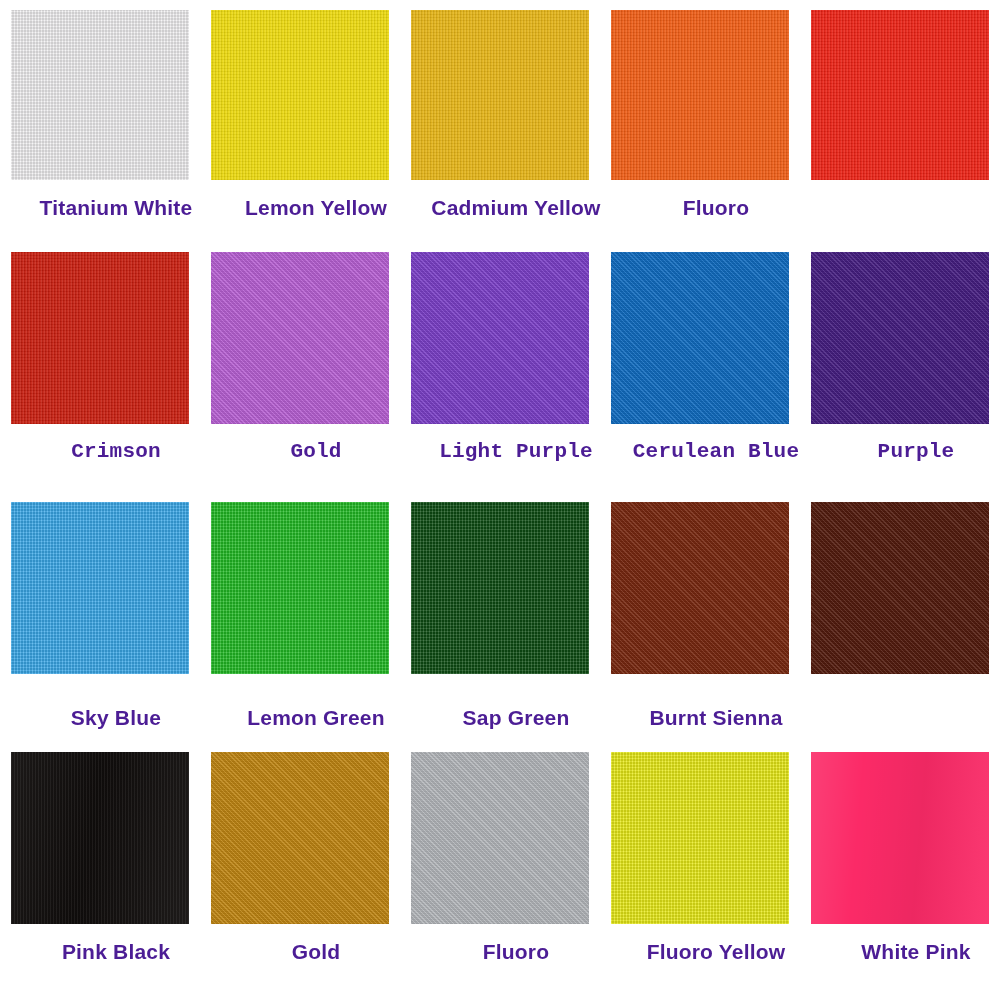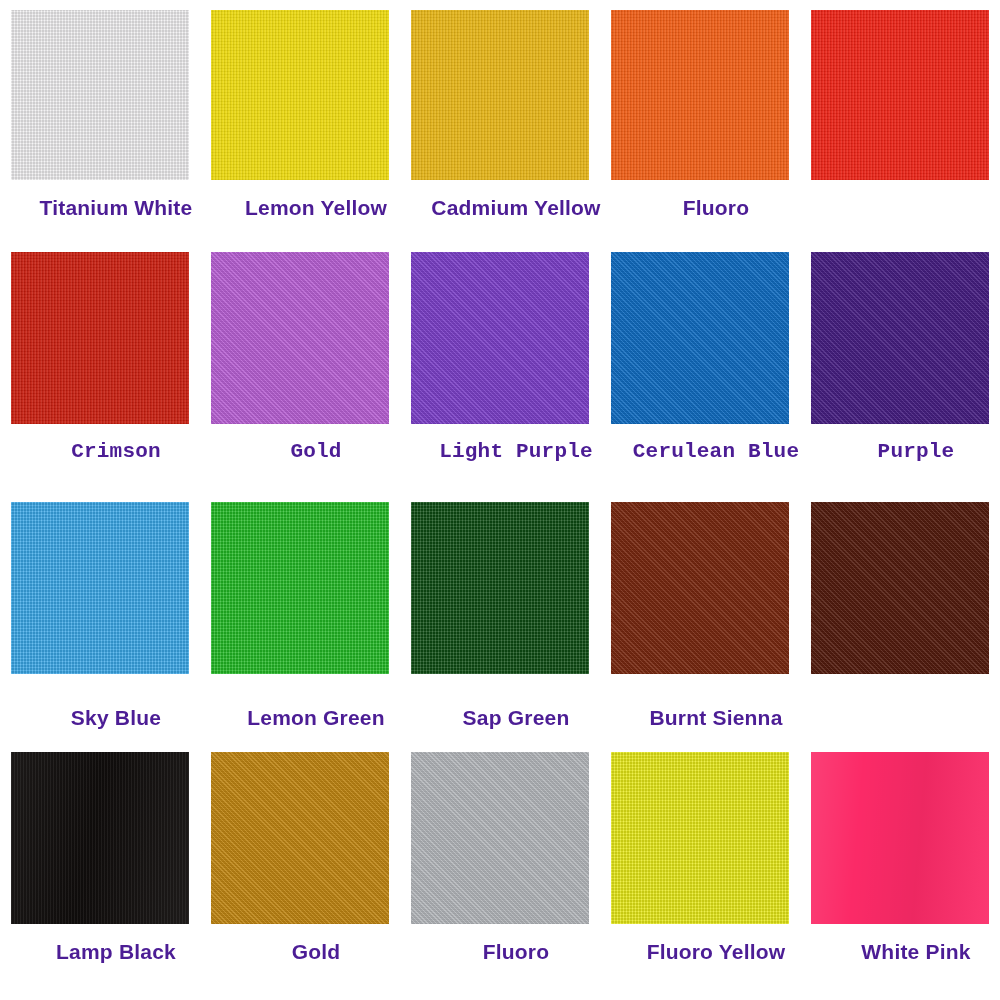--- a/index.html
+++ b/index.html
@@ -219,21 +219,21 @@
     </div>
     <div class="cell row3">
       <div class="swatch" style="background-color: rgb(82, 26, 12);">
         <div class="weave w-diag"></div>
       </div>
     </div>
     <div class="cell row4">
       <div class="swatch" style="background-color: rgb(16, 13, 12);">
         <div class="weave w-soft"></div>
       </div>
-      <div class="label">Lamp Black</div>
+      <div class="label">Pink Black</div>
     </div>
     <div class="cell row4">
       <div class="swatch" style="background-color: rgb(191, 133, 18);">
         <div class="weave w-diag"></div>
       </div>
       <div class="label">Gold</div>
     </div>
     <div class="cell row4">
       <div class="swatch" style="background-color: rgb(180, 183, 187);">
         <div class="weave w-diag"></div>

